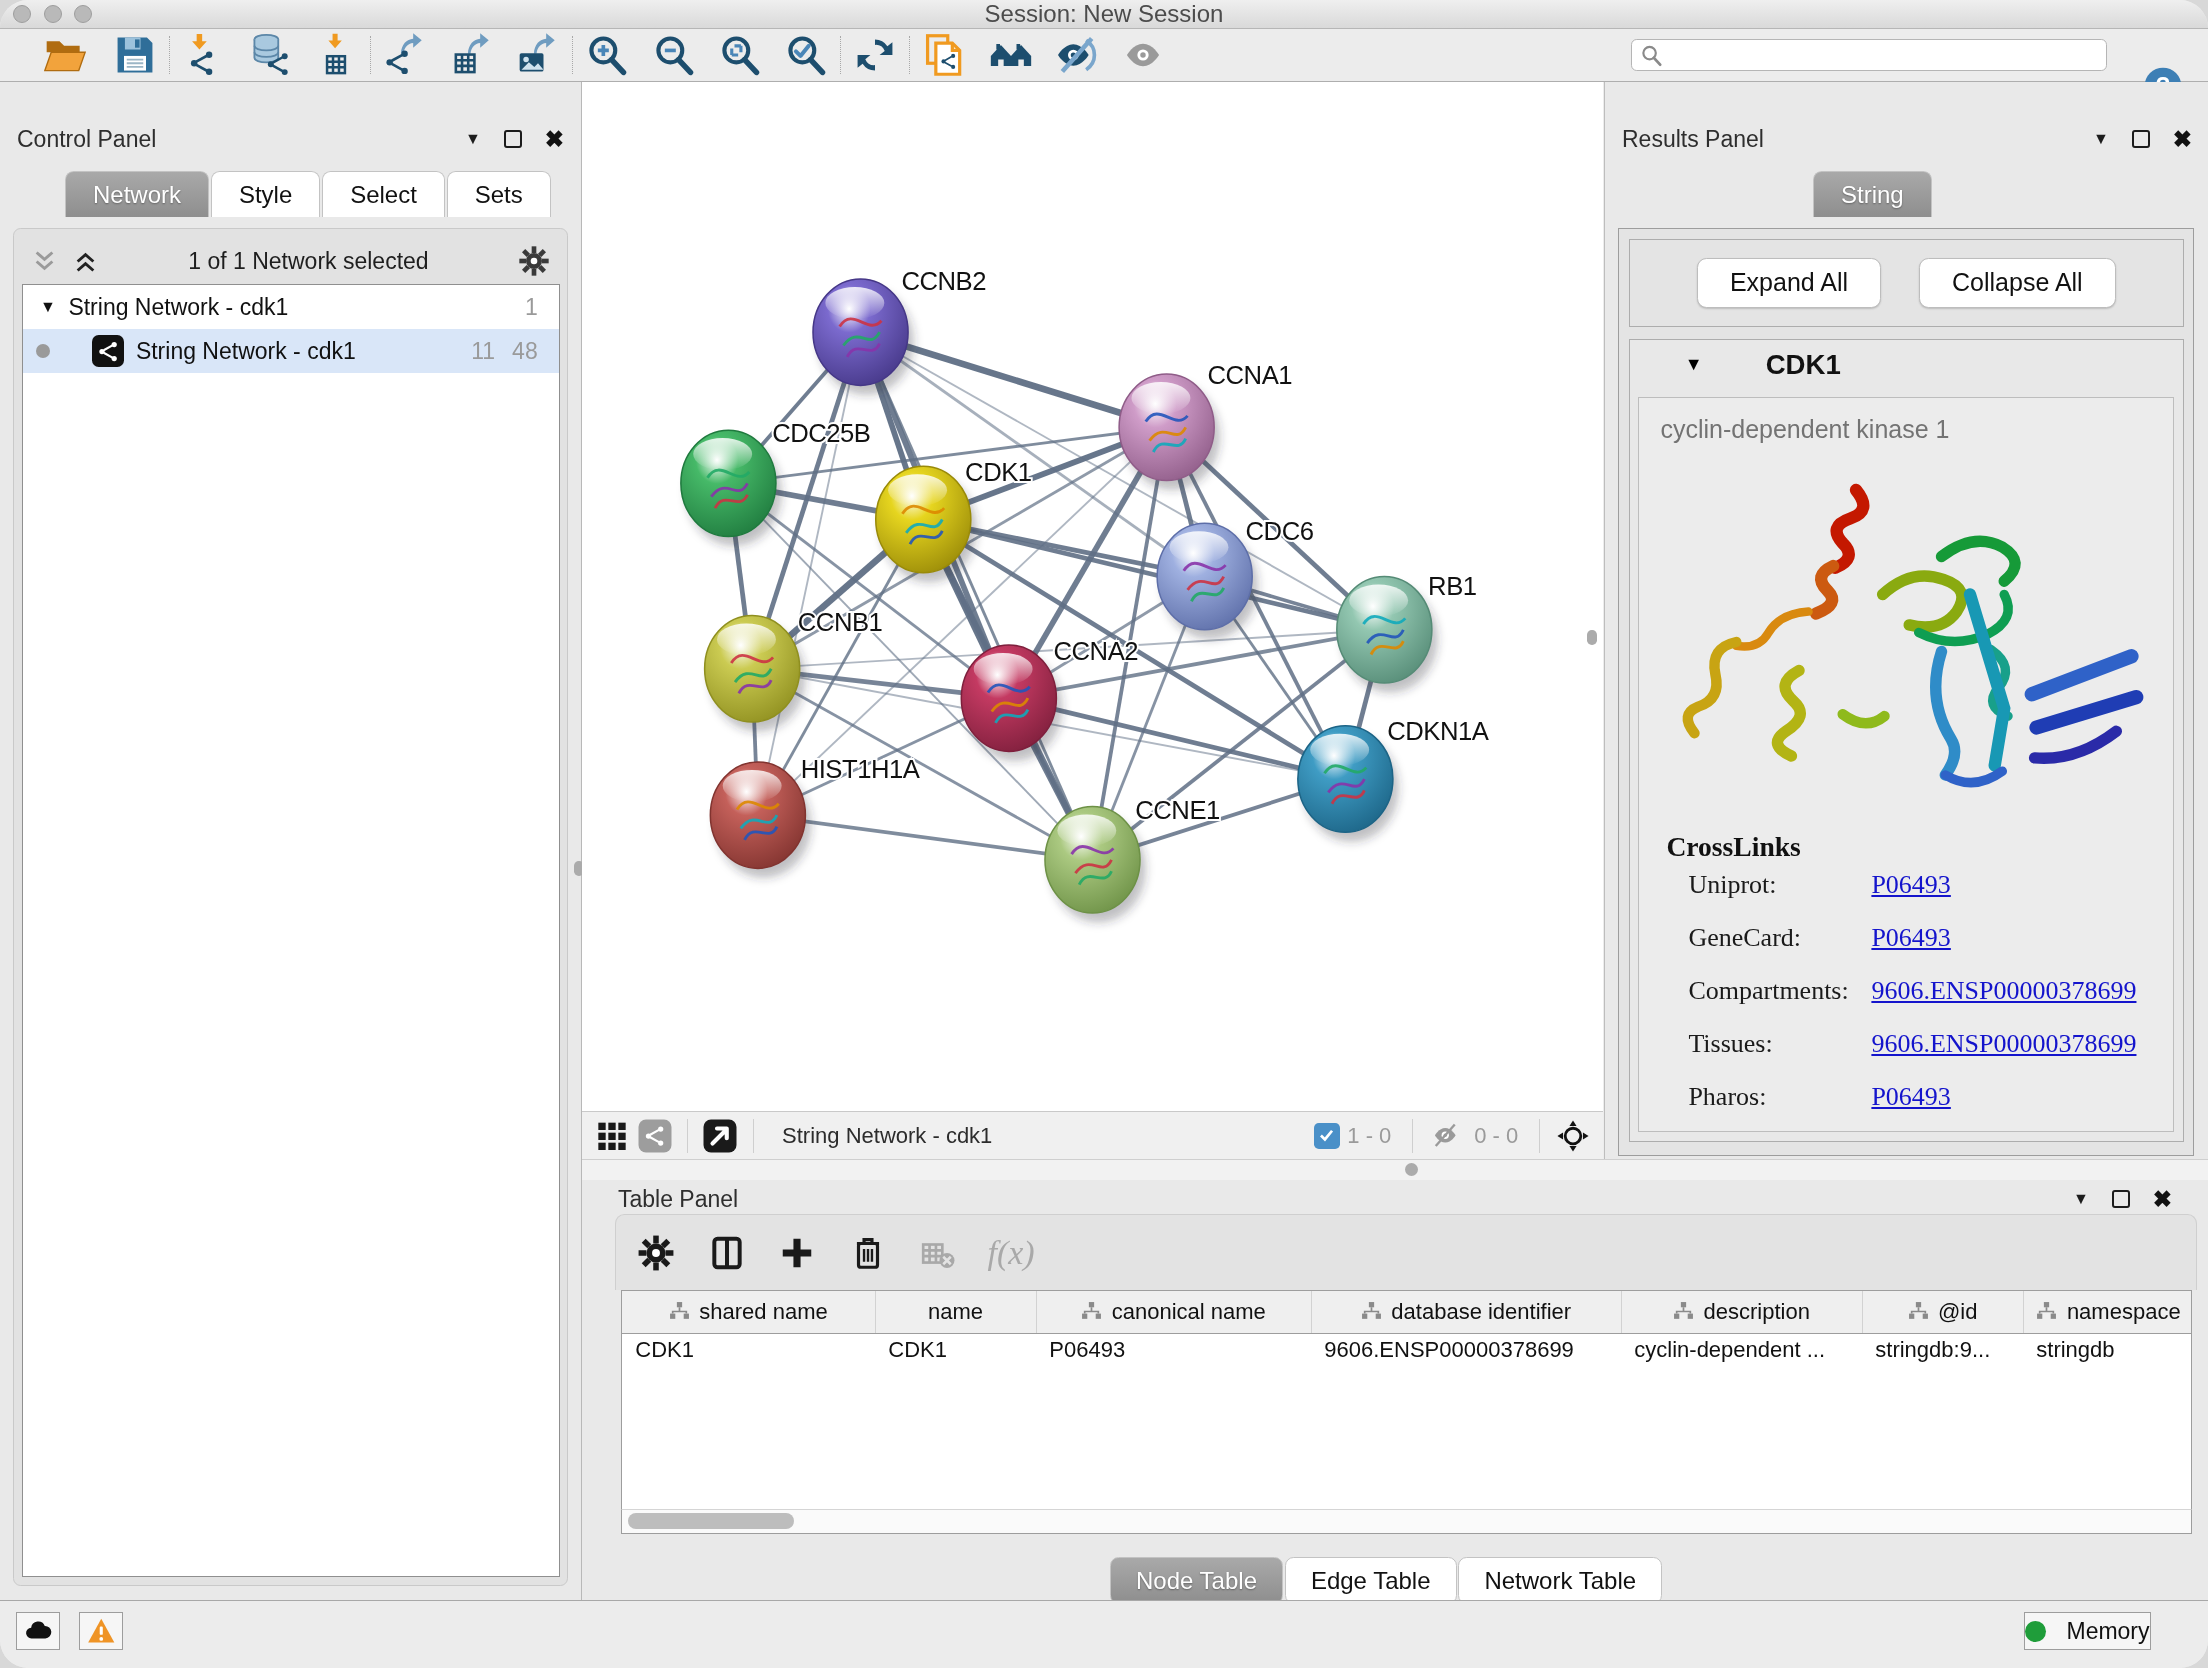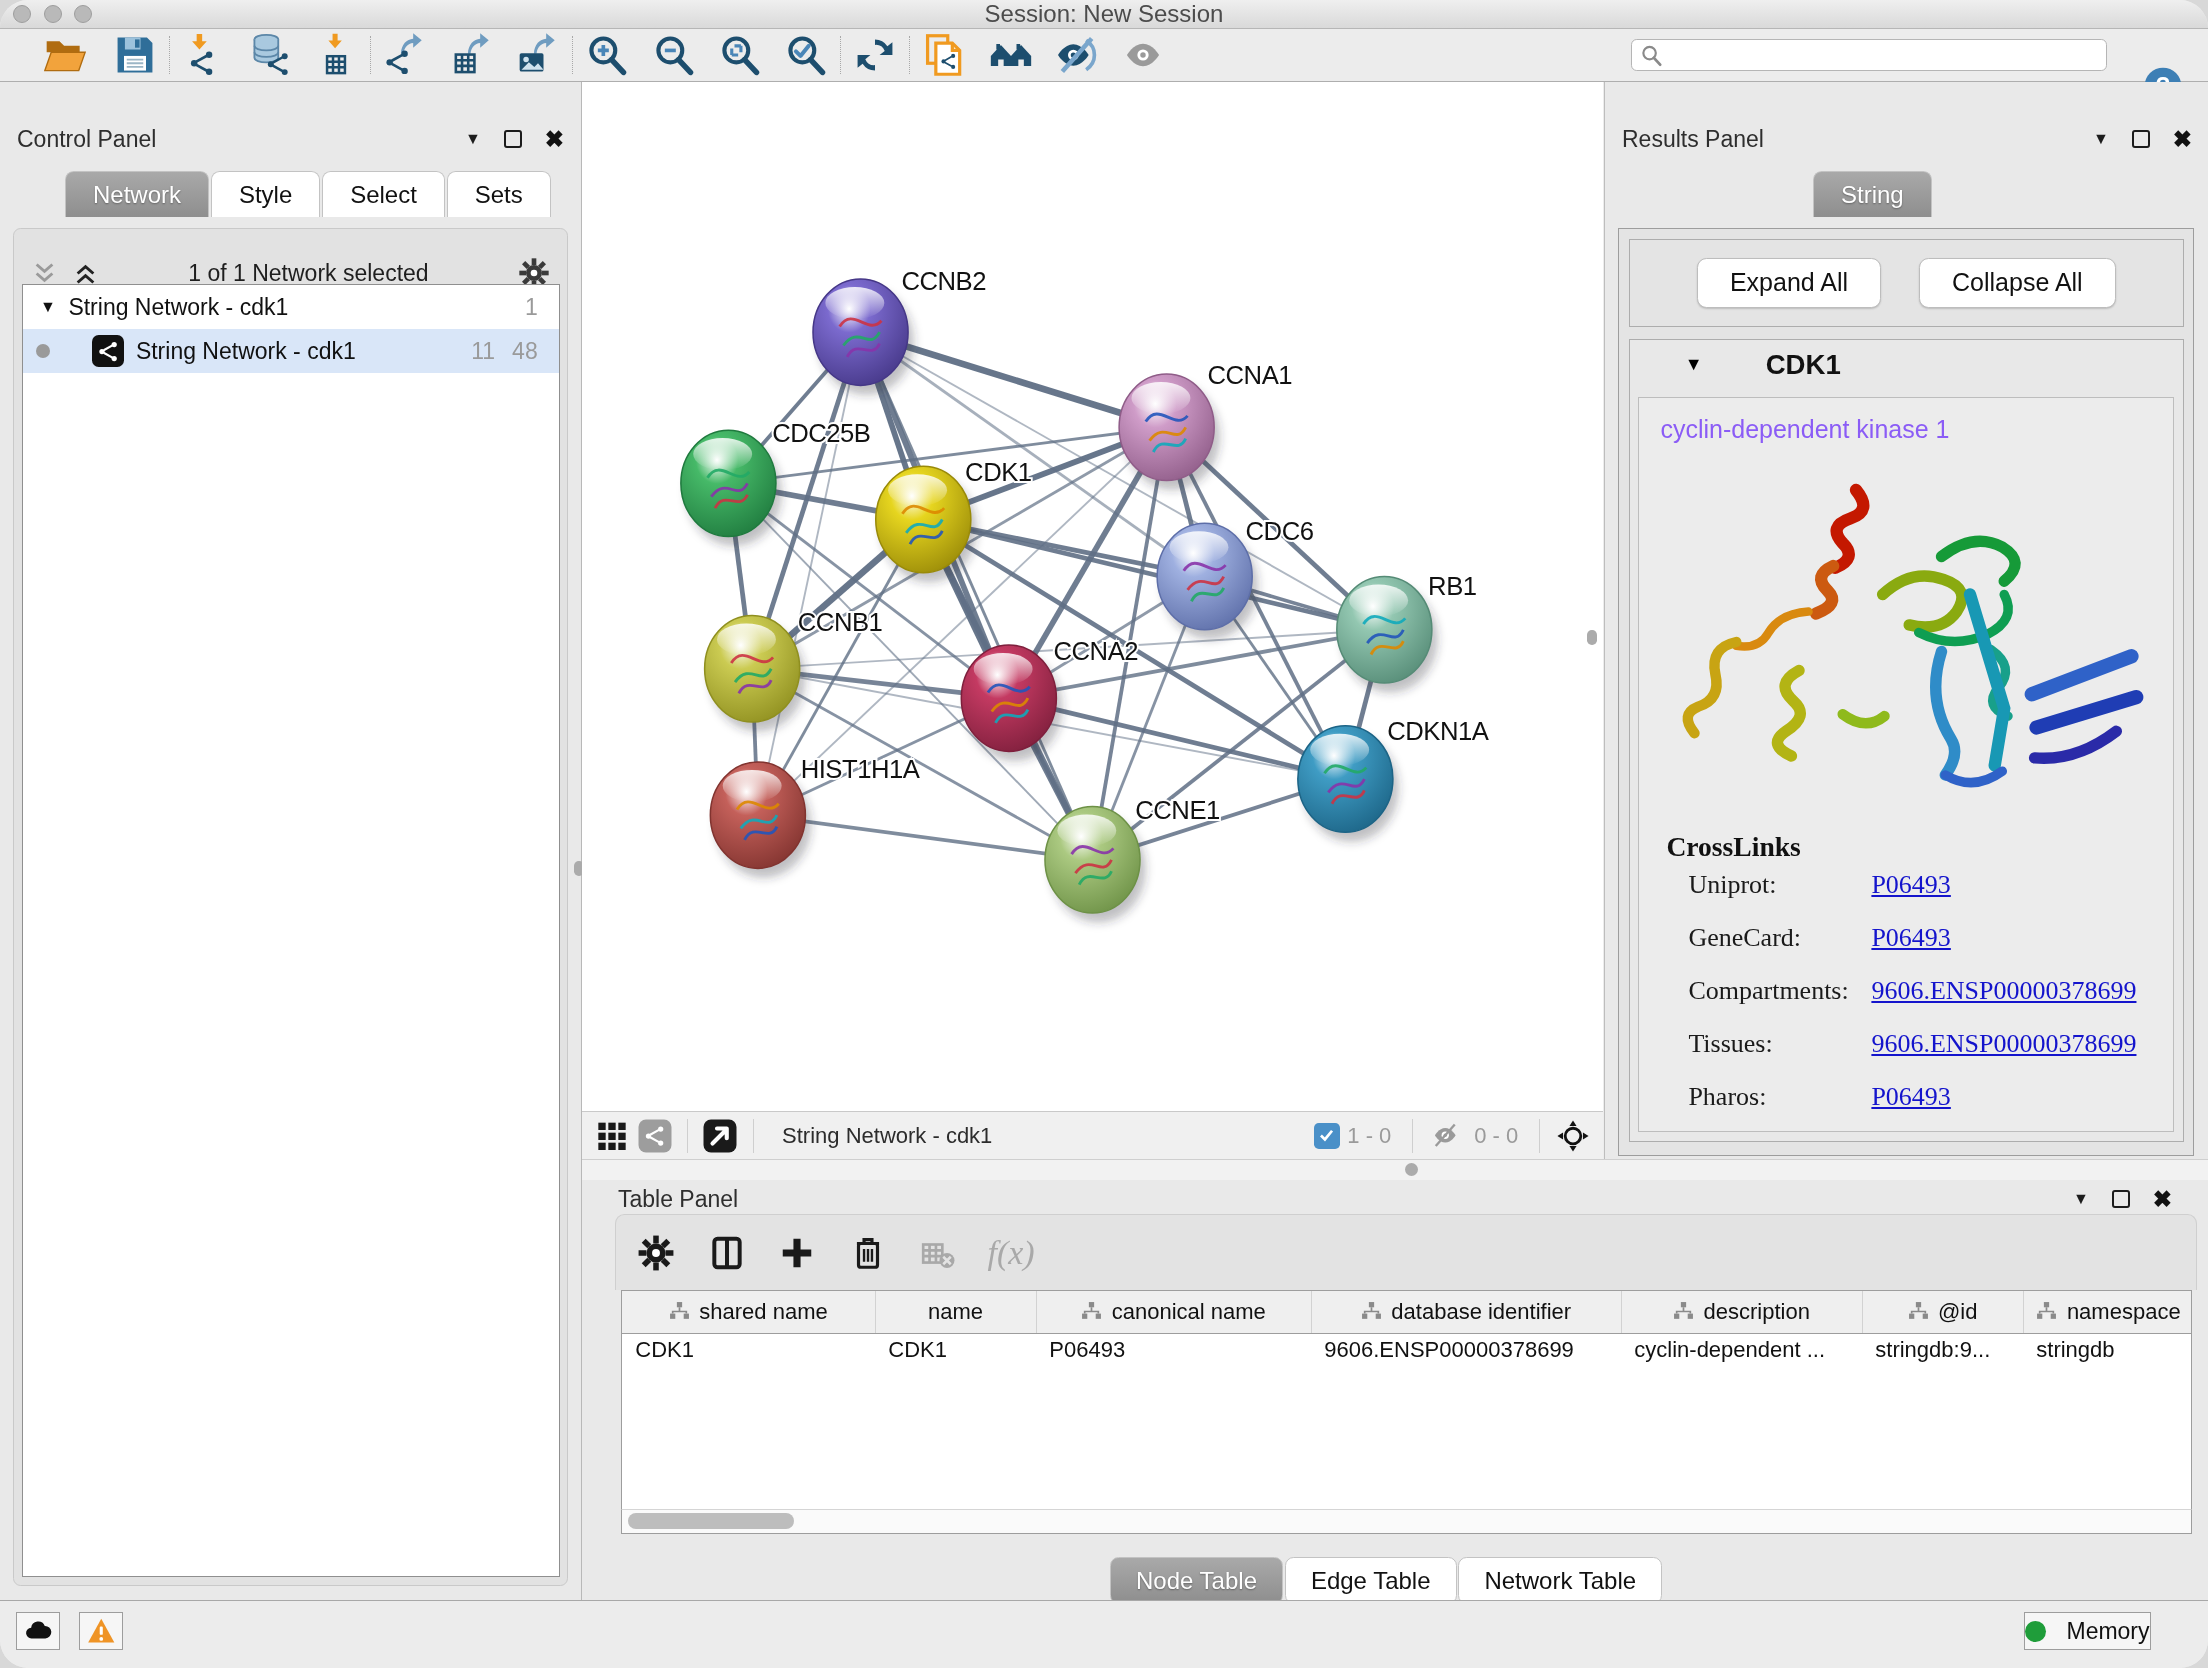--- a/index.html
+++ b/index.html
@@ -35,21 +35,21 @@
   .picons{display:flex;align-items:center;gap:23px;}
   .pico-tri{font-size:16px;color:#1c1c1c;line-height:1;}
   .pico-box{width:18px;height:18px;border:2.4px solid #1c1c1c;border-radius:2.9px;}
   .pico-x{font-size:23px;color:#111;font-weight:bold;line-height:1;}
   .tabs-row{position:absolute;display:flex;}
   .tab{font-size:24px;padding:8.6px 27px;background:#fff;color:#111;border:1px solid #c3c3c3;
     border-bottom:none;border-radius:8.6px 8.6px 0 0;margin-right:1.9px;text-align:center;}
   .tab.active{background:linear-gradient(#a9a9a9,#8e8e8e);color:#fff;text-shadow:0 1px 1.9px rgba(0,0,0,.35);}
   .cbox{position:absolute;left:13.3px;top:146px;width:555px;height:1358px;background:#e2e2e2;
     border:1px solid #c9c9c9;border-radius:7.6px;}
-  .csub{position:absolute;left:7.6px;top:23px;right:7.6px;height:42px;display:flex;align-items:center;padding:0 9.5px;}
+  .csub{position:absolute;left:7.6px;top:11px;right:7.6px;height:42px;display:flex;align-items:center;padding:0 9.5px;}
   .csub .cstatus{flex:1;text-align:center;font-size:23px;color:#1e1e1e;}
   .netlist{position:absolute;left:7.6px;top:55px;right:7.6px;bottom:7.6px;background:#fff;border:1px solid #8f8f8f;}
   .trow{height:44px;display:flex;align-items:center;font-size:23px;color:#111;}
   .trow .texp{width:28.5px;margin-left:17px;font-size:16px;}
   .trow.selected{background:#d9e6f8;}
   .tnum{color:#9a9a9a;margin-left:17px;}
   .tdot{width:14.3px;height:14.3px;border-radius:50%;background:#9a9a9a;margin-left:13.3px;}
   .ticon{width:32px;height:32px;border-radius:6.7px;background:#111;display:flex;align-items:center;justify-content:center;margin-left:42px;margin-right:11.4px;}
   .ticon svg{width:21px;height:21px;}
 
@@ -69,21 +69,21 @@
   .results{position:absolute;left:1604px;top:0;width:605px;height:1077px;background:#e9e9e9;border-left:1px solid #bdbdbd;}
   .rbox{position:absolute;left:13.3px;top:146px;width:576px;height:928px;background:#e4e4e4;border:1.9px solid #9d9d9d;}
   .rbtnbox{position:absolute;left:9.5px;top:9.5px;right:9.5px;height:88px;border:1px solid #adadad;display:flex;align-items:center;justify-content:center;gap:38px;}
   .rbtn{font-size:25px;padding:9.5px 32px;background:#fff;border:1px solid #bdbdbd;border-radius:9.5px;
     box-shadow:0 1px 1.9px rgba(0,0,0,.18);color:#111;}
   .rsection{position:absolute;left:9.5px;top:110px;right:9.5px;bottom:13.3px;border:1px solid #adadad;background:#e8e8e8;}
   .rsechead{height:49px;display:flex;align-items:center;}
   .rsechead .rtri{margin-left:55px;font-size:18px;}
   .rsechead .rgene{margin-left:63px;font-size:27.6px;font-weight:bold;color:#111;}
   .rinner{position:absolute;left:8.6px;top:57px;right:8.6px;bottom:8.6px;background:#ececec;border:1px solid #bdbdbd;overflow:hidden;}
-  .rdesc{font-size:25px;color:#8b5cf6;margin:17px 0 0 21px;}
+  .rdesc{font-size:25px;color:#737373;margin:17px 0 0 21px;}
   .xl-title{font-family:"Liberation Serif",serif;font-weight:bold;font-size:27.6px;color:#111;margin:15px 0 7.6px 27px;}
   .xlrow{display:flex;font-family:"Liberation Serif",serif;font-size:26px;margin:0 0 23px 49px;}
   .xlrow .xlabel{width:183px;color:#1a1a1a;}
   .xlrow a{color:#1414cc;text-decoration:underline;}
 
   
   .hsplit{position:absolute;left:582px;top:1077px;width:1626px;height:21px;background:#f2f2f2;border-top:1px solid #cfcfcf;}
   .tpanel{position:absolute;left:582px;top:1098px;width:1626px;height:420px;background:#e9e9e9;}
   .tp-box{position:absolute;left:33px;top:34px;width:1582px;height:76px;background:#e3e3e3;
     border:1px solid #cfcfcf;border-bottom:none;border-radius:9.5px 9.5px 0 0;display:flex;align-items:center;padding-left:19px;gap:28.5px;}

